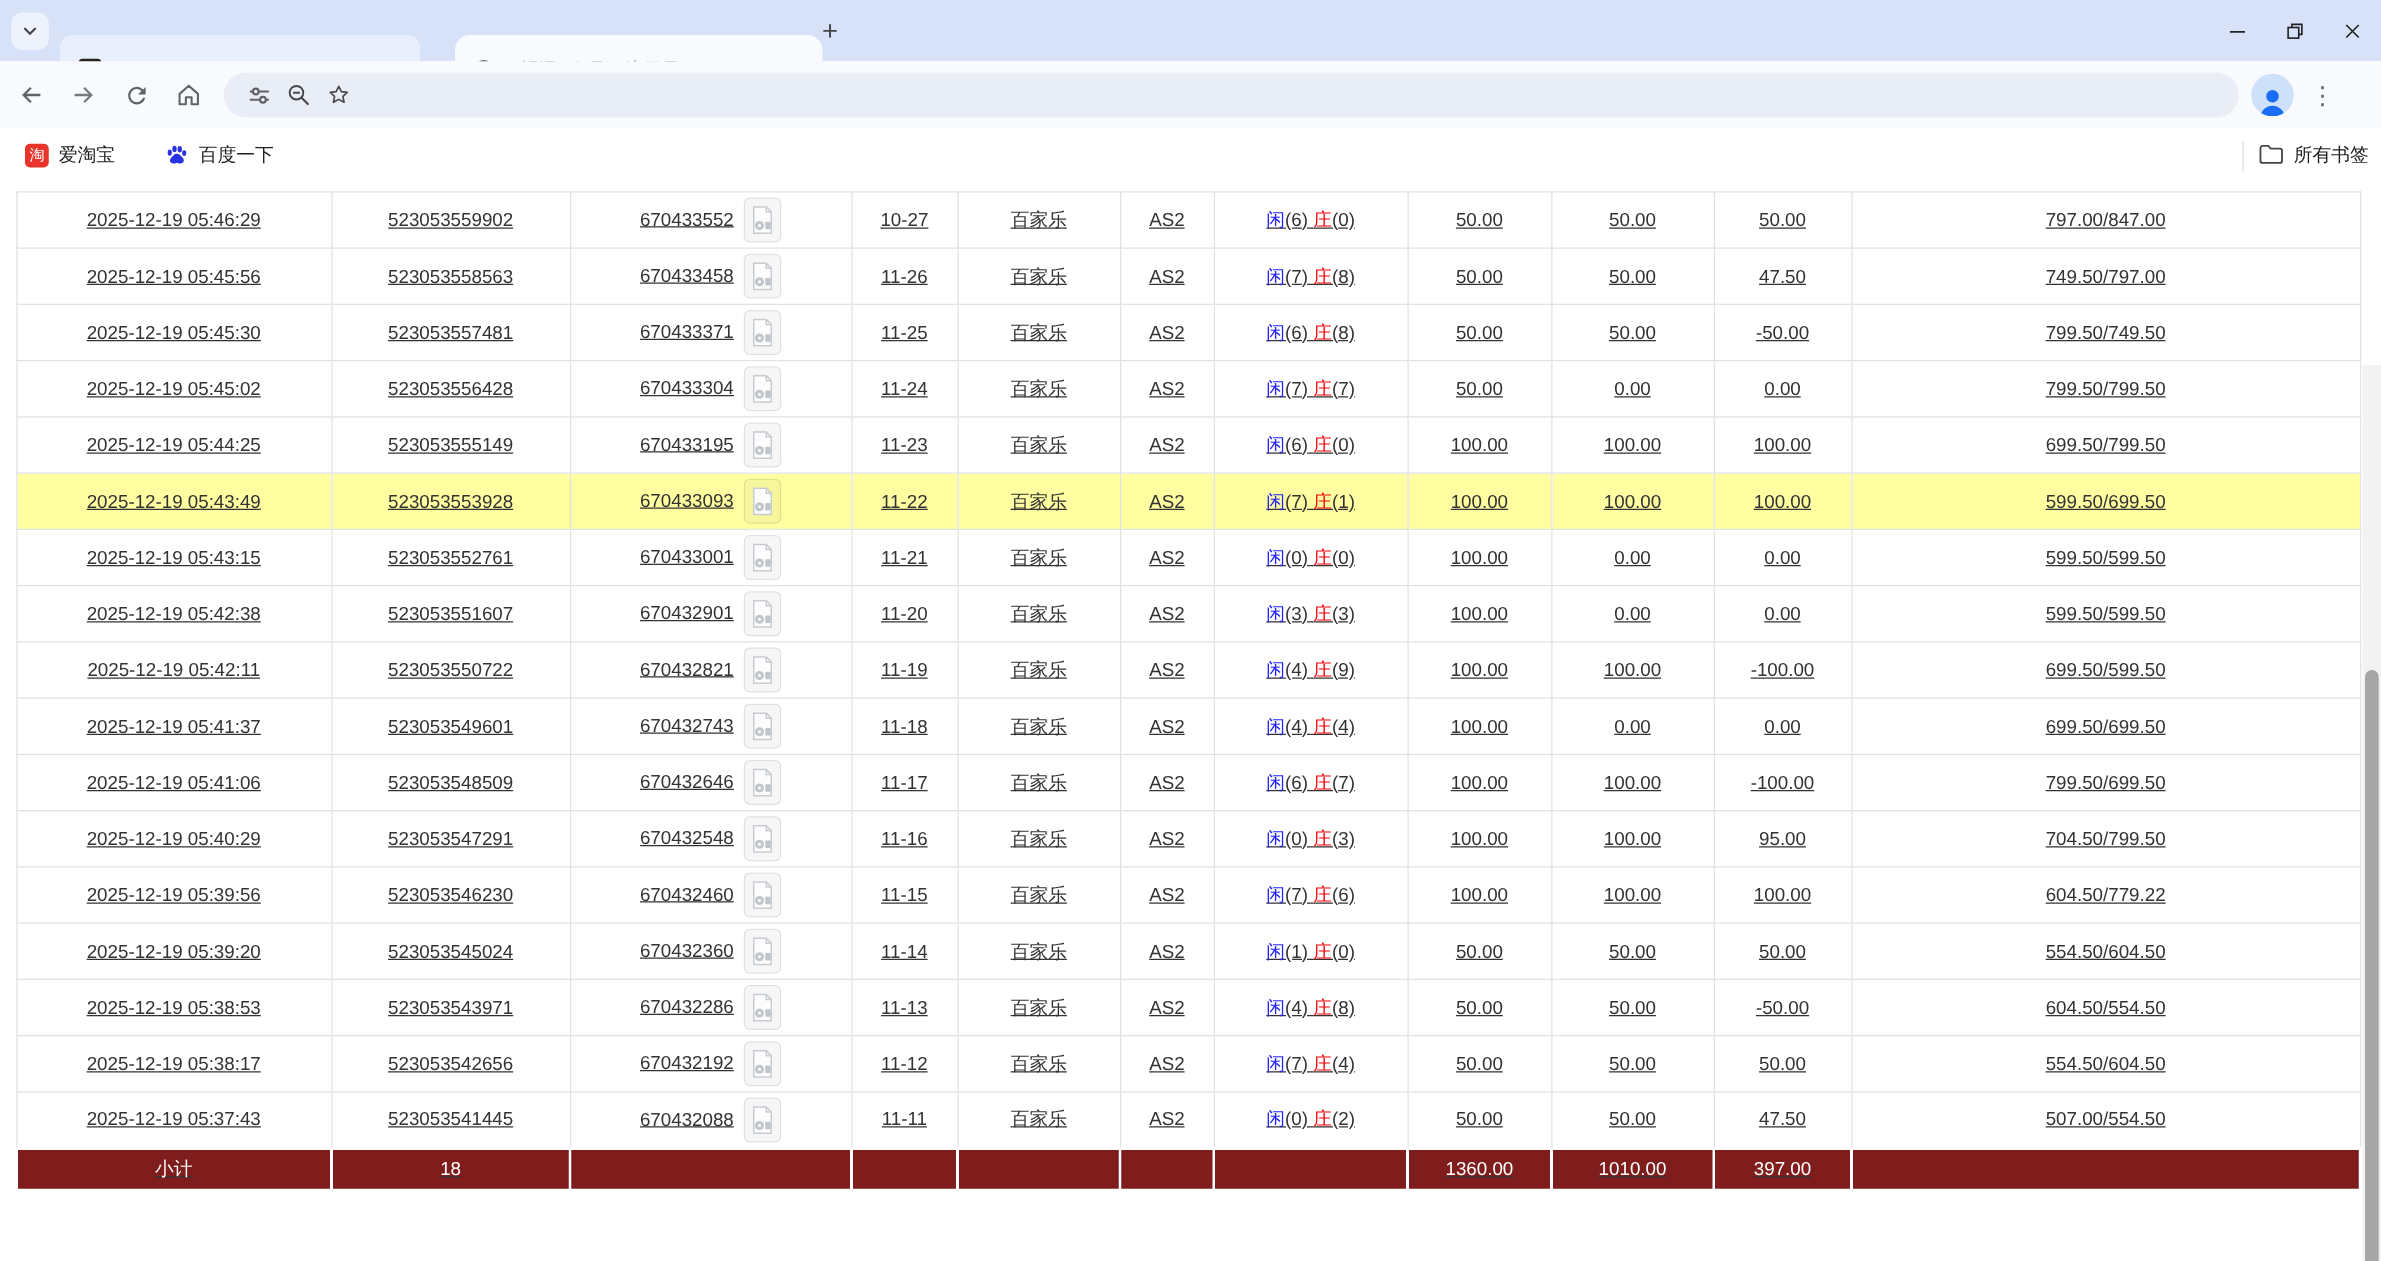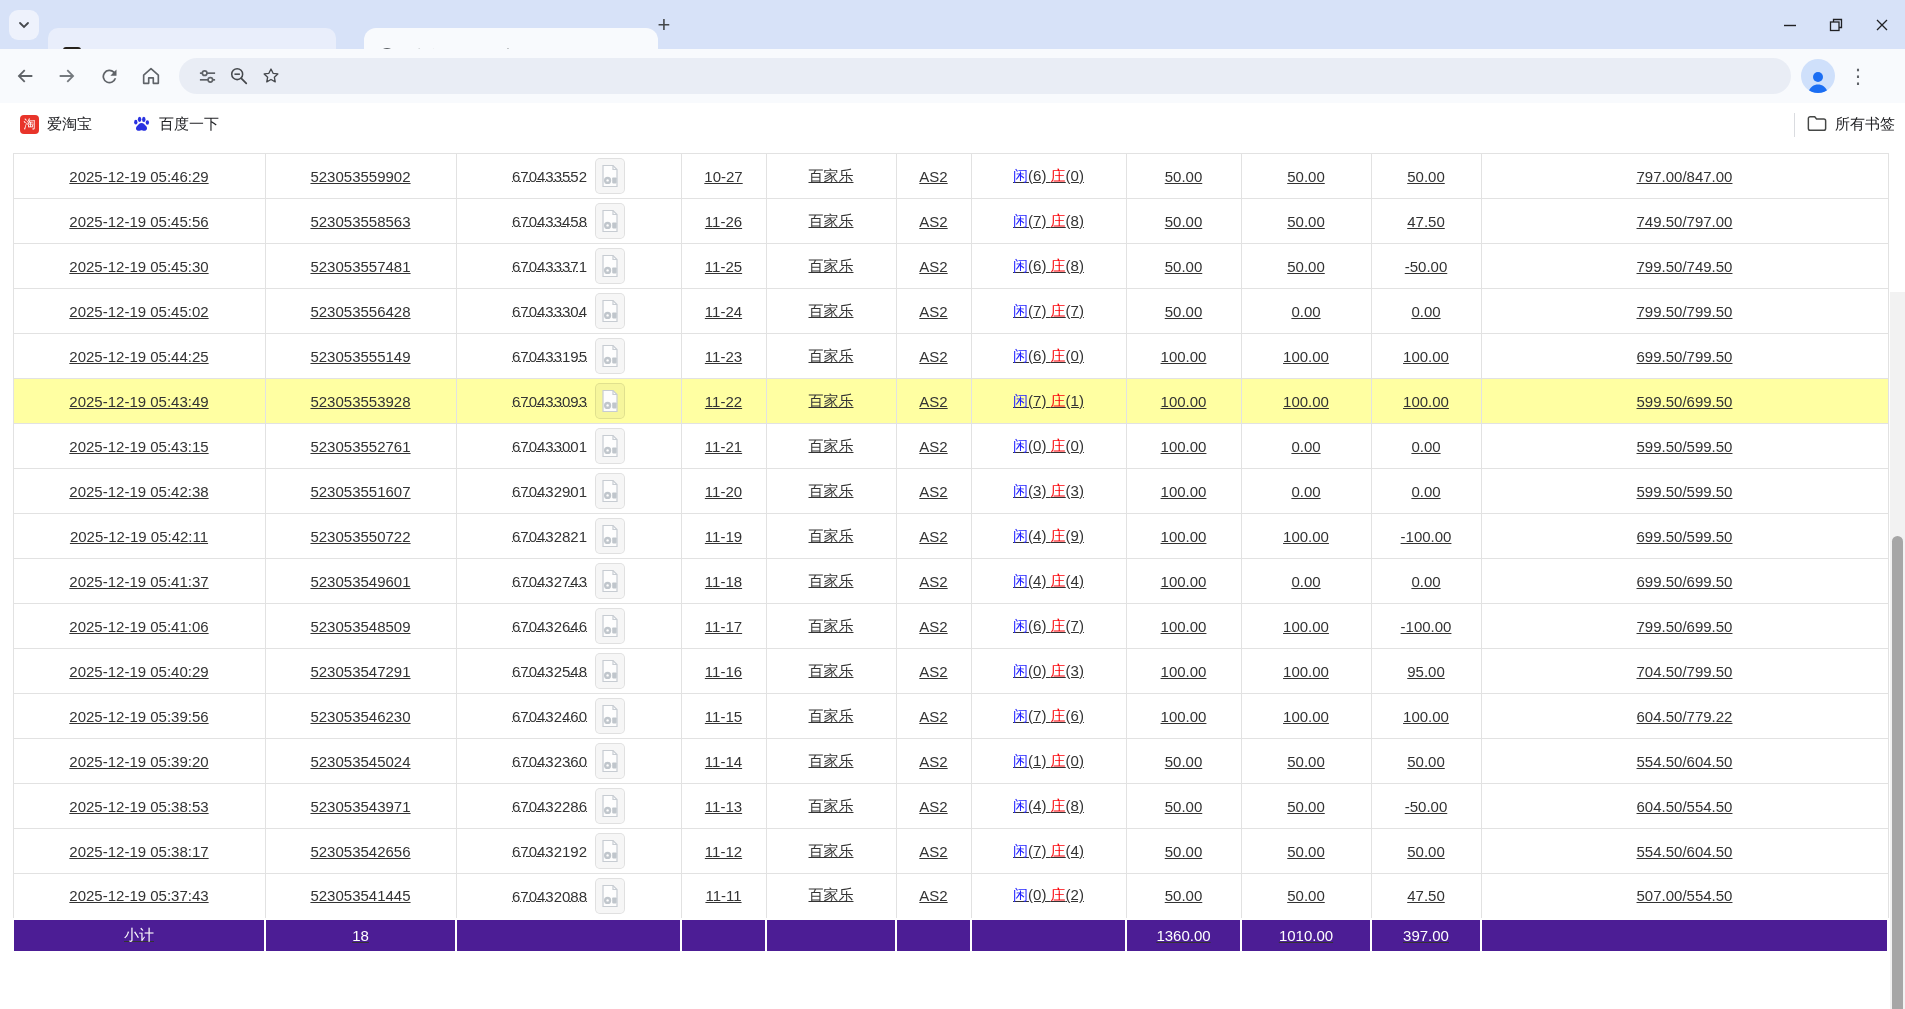--- a/index.html
+++ b/index.html
@@ -53,21 +53,21 @@
   table.bets td { border:1px solid #e2e2e2; text-align:center; font-size:15px; color:#333; height:45px;
     white-space:nowrap; overflow:hidden; }
   tr.hl td { background:#ffffa2; }
   td .num { vertical-align:middle; }
   .vid-btn { display:inline-flex; align-items:center; justify-content:center; width:30px; height:36px;
     border:1px solid rgba(0,0,0,.09); border-radius:5px; background:rgba(0,0,0,.035); margin-left:8px; vertical-align:middle; }
   .c-blue { color:#0d6efd; }
   .c-neg { color:#ff0000; }
   .lbl-p { color:#2323ff; }
   .lbl-b { color:#fb0007; }
-  tr.sum td { background:#4c1d95; color:#fff; border:2px solid #fff; height:33px; font-size:15px; }
+  tr.sum td { background:#7f1d1d; color:#fff; border:2px solid #fff; height:33px; font-size:15px; }
 
   
   .scroll-track { position:absolute; right:0; top:146px; width:15px; height:863px; background:#f2f2f2; }
   .scroll-thumb { position:absolute; right:2px; top:244px; width:11px; height:565px; background:#a6a6a6; border-radius:6px; }
 
   svg { display:block; }
 </style>
 </head>
 <body>
 

